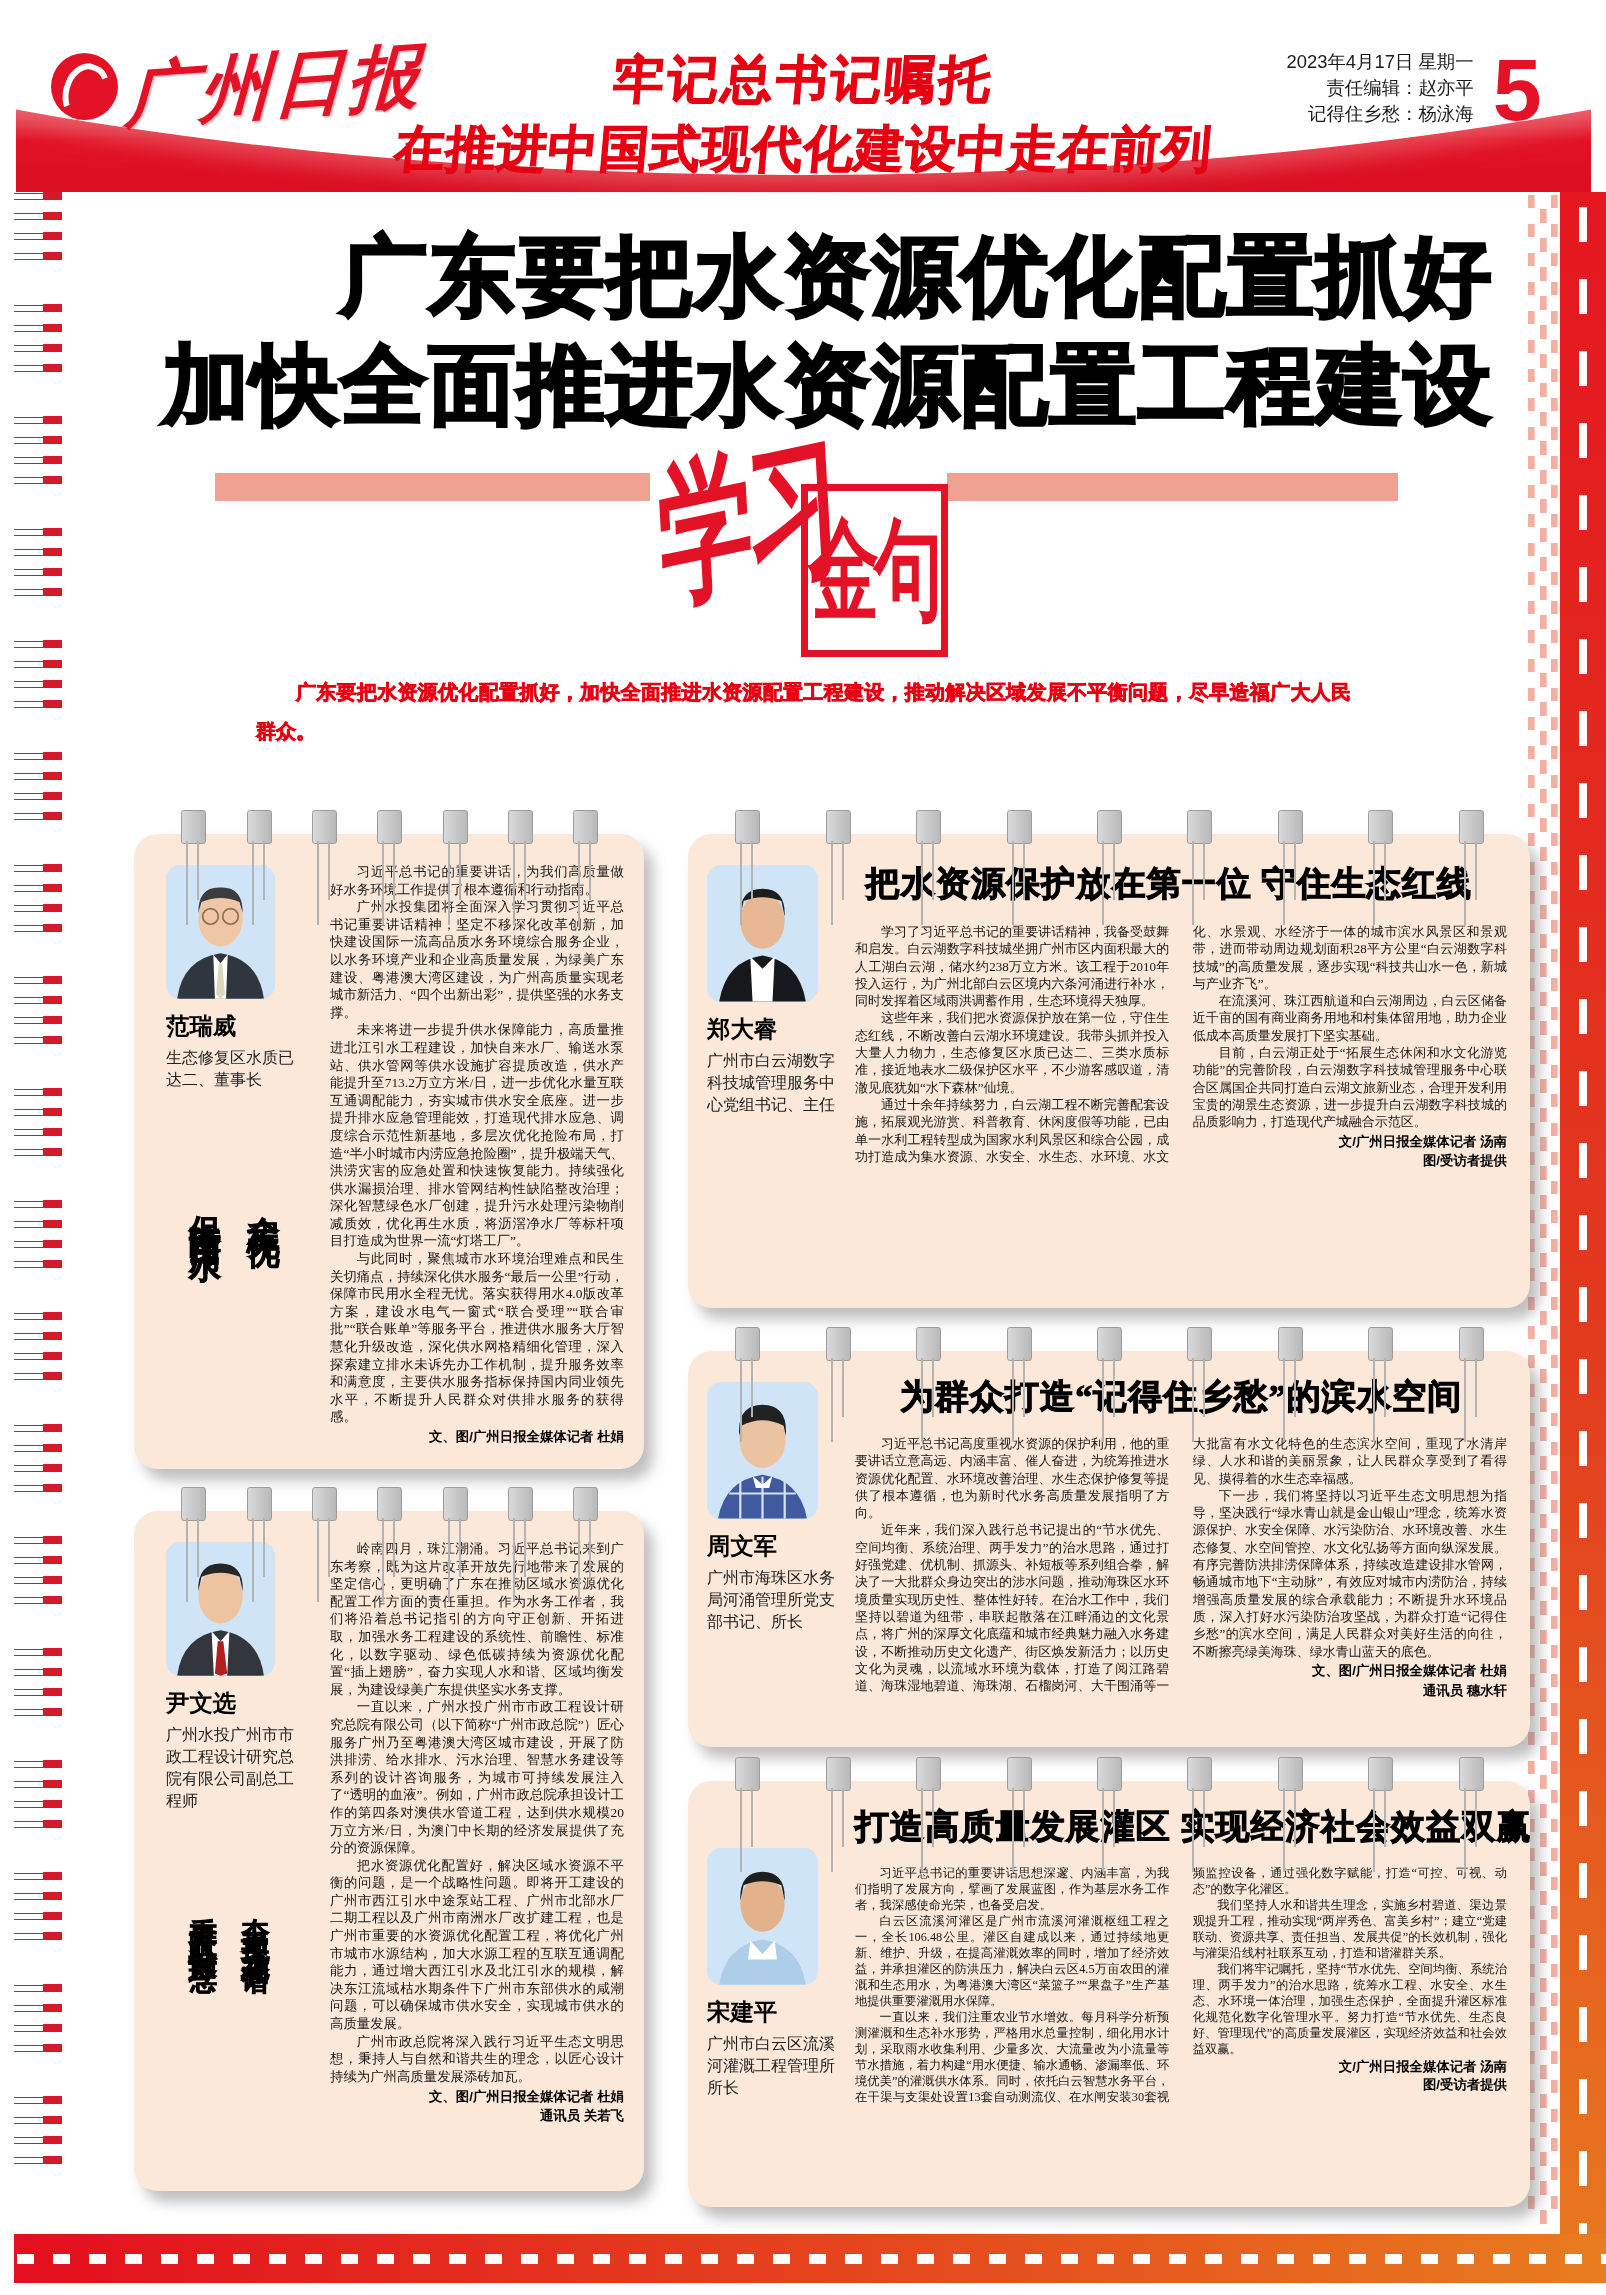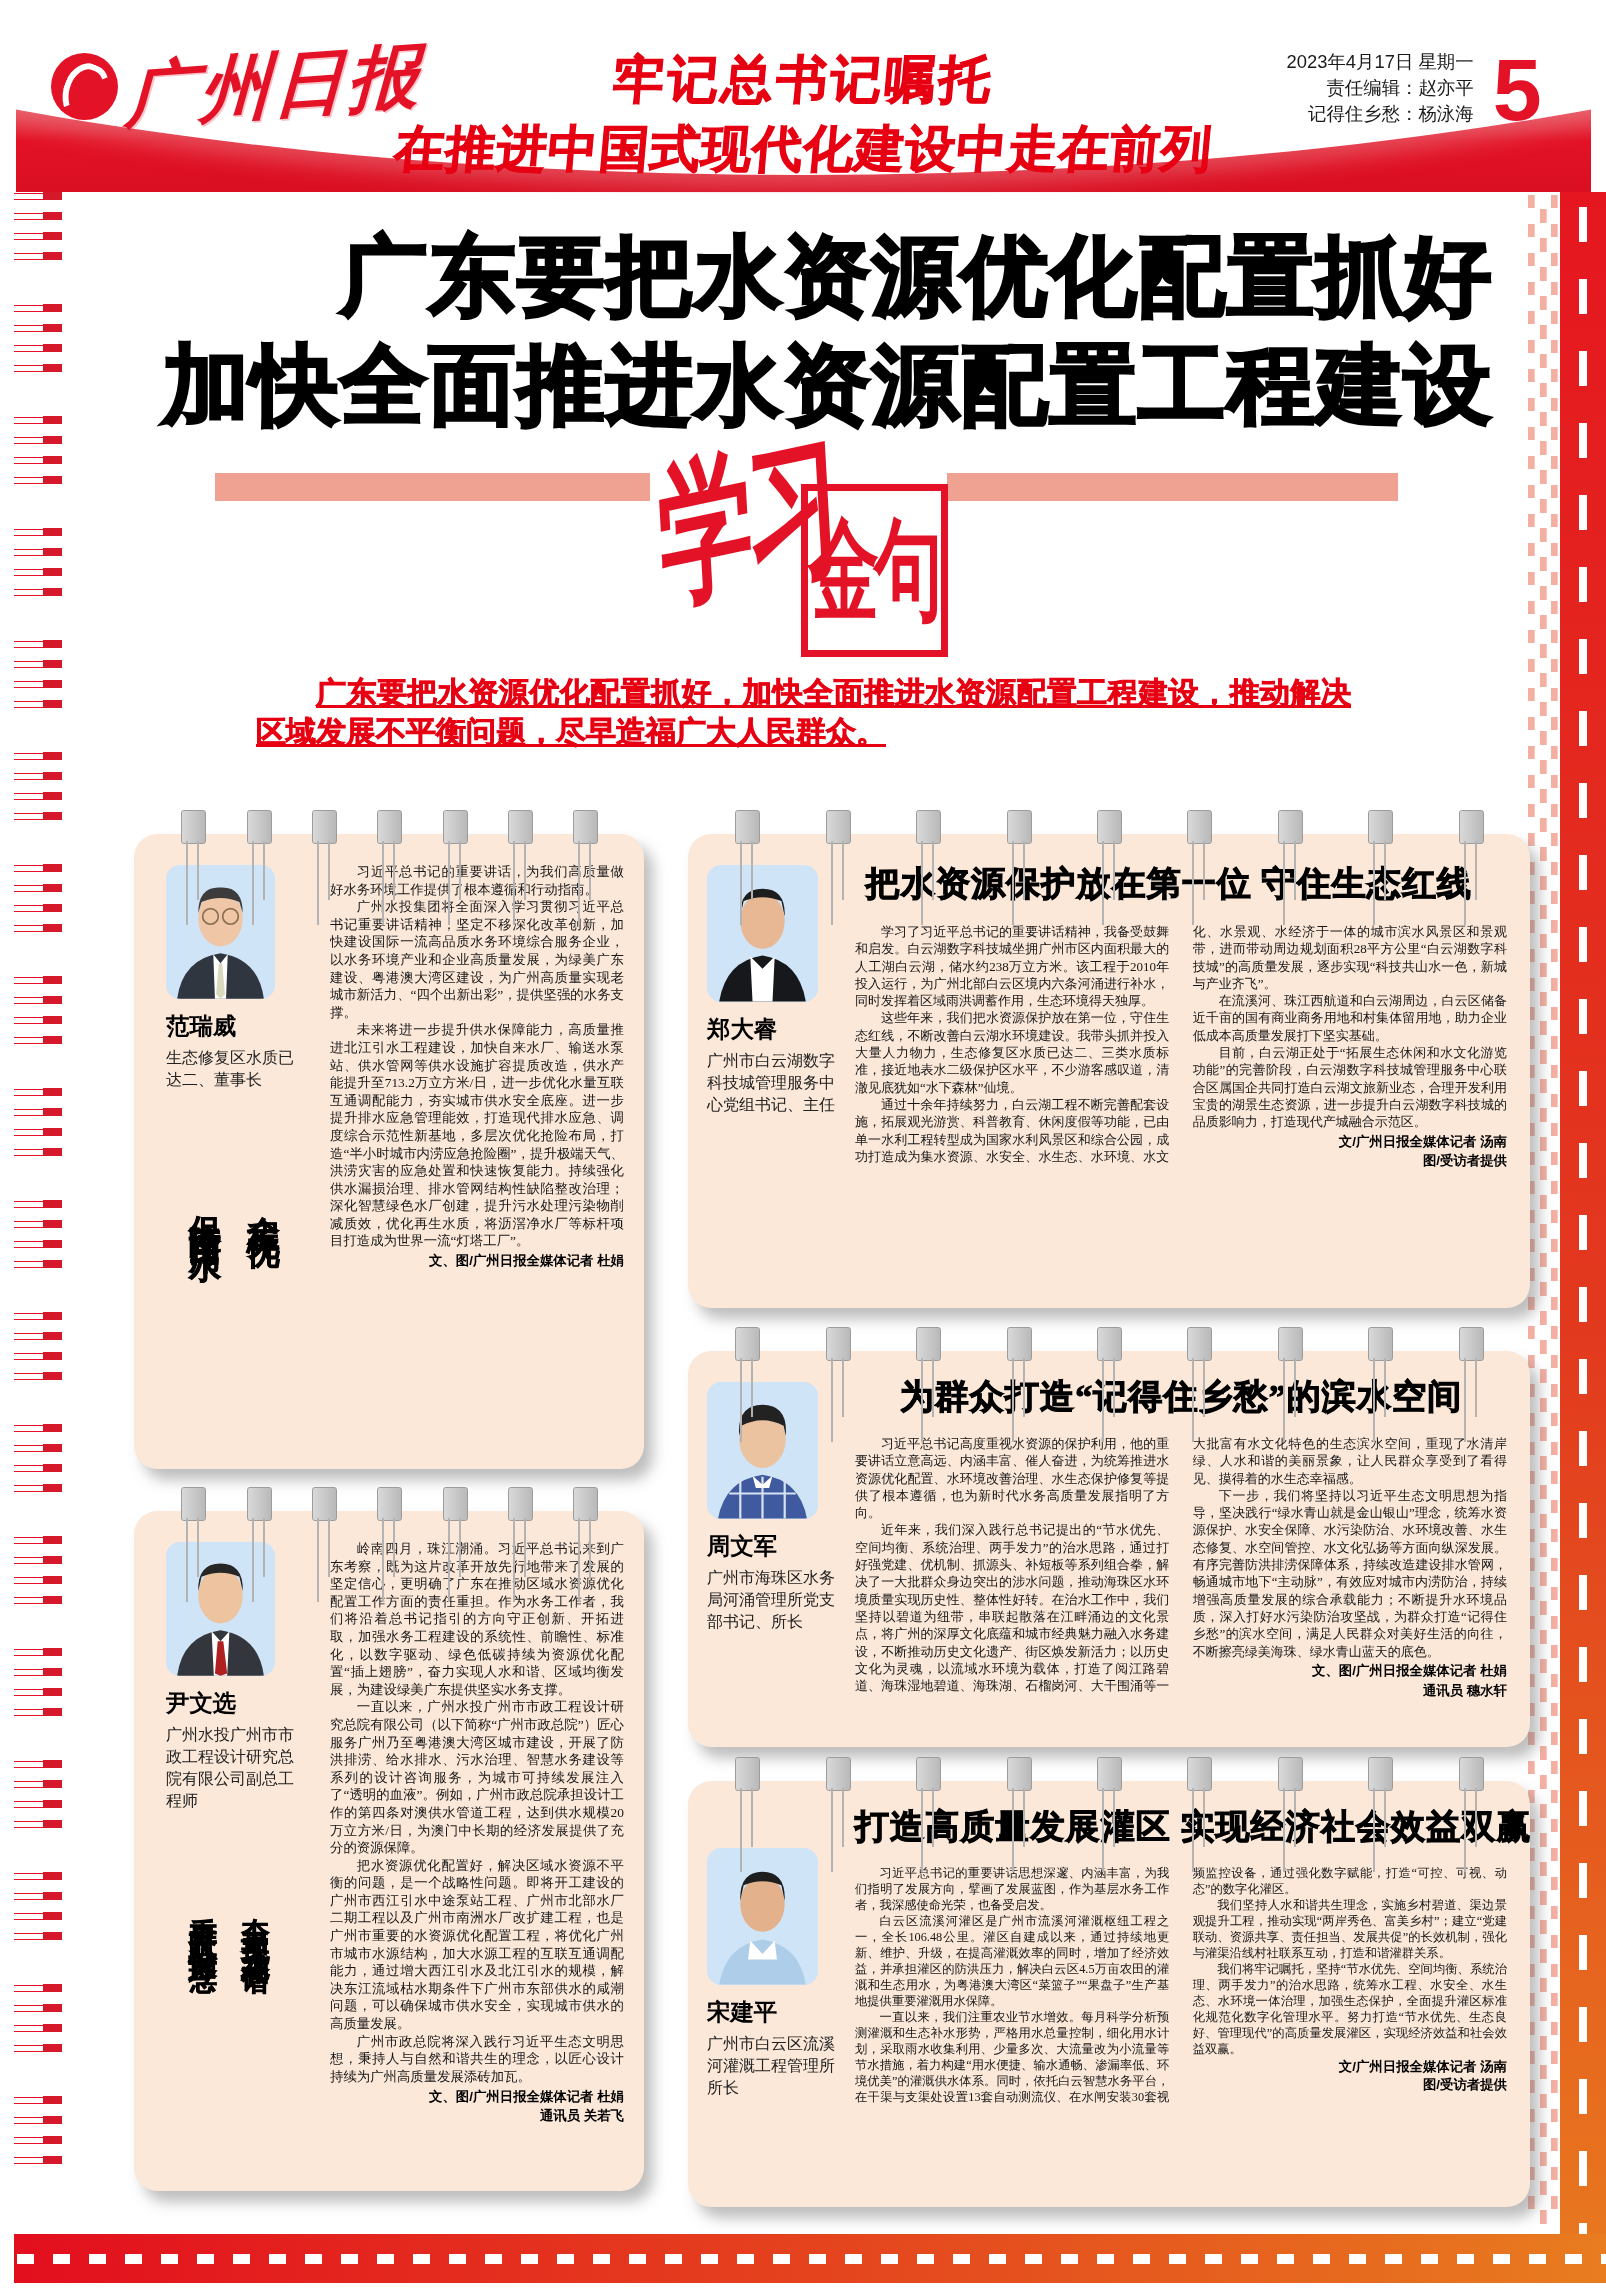--- a/index.html
+++ b/index.html
@@ -34,22 +34,22 @@
 
   
   .badge-bar{position:absolute;height:28px;background:#f0a292;top:473px;}
   #bar-left{left:215px;width:435px;}
   #bar-right{left:947px;width:451px;}
   #badge-script{position:absolute;left:630px;top:440px;font-size:106px;font-weight:bold;font-style:italic;
     color:#e31226;transform:rotate(-12deg) scale(.9,1.45);transform-origin:left top;letter-spacing:-5.6px;}
   #badge-box{position:absolute;left:801px;top:484px;width:133px;height:159px;border:7.8px solid #e31226;
     display:flex;align-items:center;justify-content:center;}
   #badge-box span{font-size:111px;font-weight:900;color:#e31226;transform:scaleX(.62);letter-spacing:-7.8px;white-space:nowrap;}
-  #quote-text{position:absolute;left:256px;top:673px;width:1095px;font-size:30px;line-height:39px;
-    font-weight:bold;color:#e60012;text-align:justify;text-indent:2em;text-decoration:underline;-webkit-text-stroke:0.8px #e60012;}
+  #quote-text{position:absolute;left:256px;top:673px;width:1095px;font-size:20px;line-height:39px;
+    font-weight:bold;color:#e60012;text-align:justify;text-indent:2em;-webkit-text-stroke:0.8px #e60012;}
 
   
   #left-rail{position:absolute;left:14px;top:192px;width:53px;height:2006px;}
   .rail-item{position:absolute;left:0;width:49px;height:9px;}
   .rail-line{position:absolute;left:0;width:29px;height:1.7px;background:#e31226;}
   .rail-line.l1{top:0.6px;} .rail-line.l2{top:6.7px;}
   .rail-tab{position:absolute;left:29px;top:0;width:19px;height:8.4px;background:#d6182b;}
 
   #pink-dashes{position:absolute;left:1528px;top:195px;width:30px;height:2029px;
     background:
@@ -517,20 +517,21 @@
     </div>
     <div class="vertical-title">
         <div class="vcol">全程无忧</div>
         <div class="vcol">保障市民用水</div>
       </div>
     <div class="body-text single-col" style="left:196px;top:29px;width:294px;height:585px;">
       <div>
           <div class="para">习近平总书记的重要讲话，为我们高质量做好水务环境工作提供了根本遵循和行动指南。</div>
           <div class="para">广州水投集团将全面深入学习贯彻习近平总书记重要讲话精神，坚定不移深化改革创新，加快建设国际一流高品质水务环境综合服务企业，以水务环境产业和企业高质量发展，为绿美广东建设、粤港澳大湾区建设，为广州高质量实现老城市新活力、“四个出新出彩”，提供坚强的水务支撑。</div>
           <div class="para">未来将进一步提升供水保障能力，高质量推进北江引水工程建设，加快自来水厂、输送水泵站、供水管网等供水设施扩容提质改造，供水产能提升至713.2万立方米/日，进一步优化水量互联互通调配能力，夯实城市供水安全底座。进一步提升排水应急管理能效，打造现代排水应急、调度综合示范性新基地，多层次优化抢险布局，打造“半小时城市内涝应急抢险圈”，提升极端天气、洪涝灾害的应急处置和快速恢复能力。持续强化供水漏损治理、排水管网结构性缺陷整改治理；深化智慧绿色水厂创建，提升污水处理污染物削减质效，优化再生水质，将沥滘净水厂等标杆项目打造成为世界一流“灯塔工厂”。</div>
+          <div class="para">与此同时，聚焦城市水环境治理难点和民生关切痛点，持续深化供水服务“最后一公里”行动，保障市民用水全程无忧。落实获得用水4.0版改革方案，建设水电气一窗式“联合受理”“联合审批”“联合账单”等服务平台，推进供水服务大厅智慧化升级改造，深化供水网格精细化管理，深入探索建立排水未诉先办工作机制，提升服务效率和满意度，主要供水服务指标保持国内同业领先水平，不断提升人民群众对供排水服务的获得感。</div>
         </div>
       <div>
           <div class="byline-line">文、图/广州日报全媒体记者 杜娟</div>
         </div>
     </div>
   <div class="clip" style="left: 47px;">
         <div class="clip-head"></div>
         <div class="clip-leg leg-a"></div>
         <div class="clip-leg leg-b"></div>
       </div>

